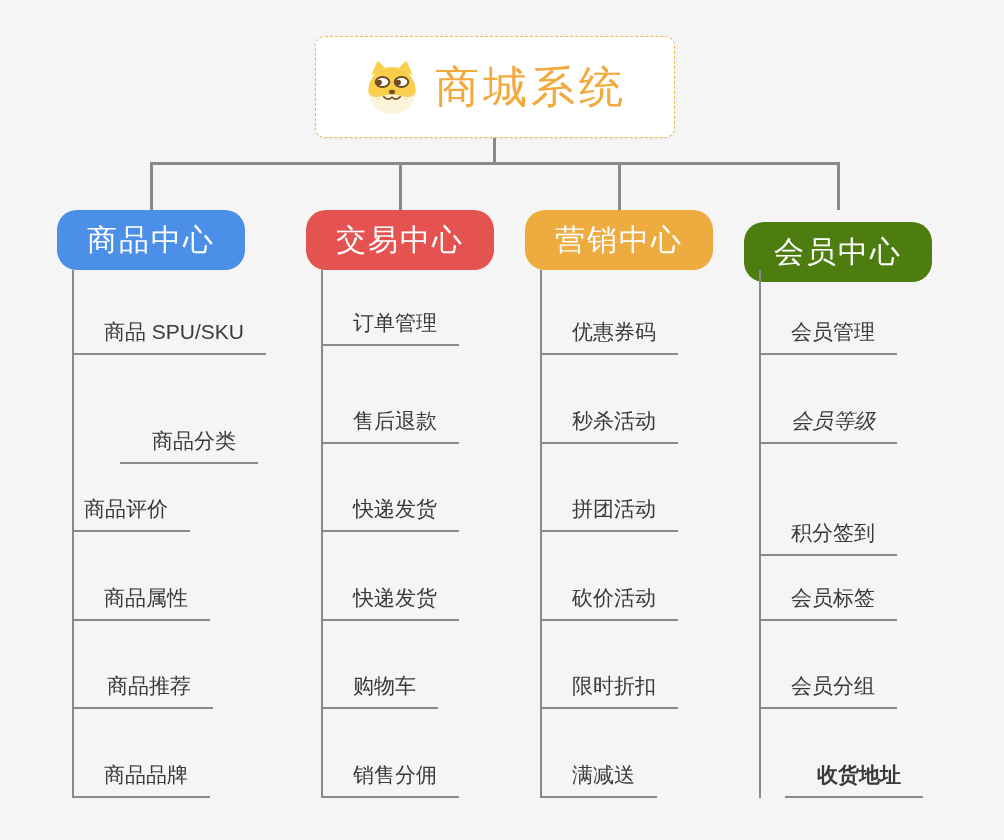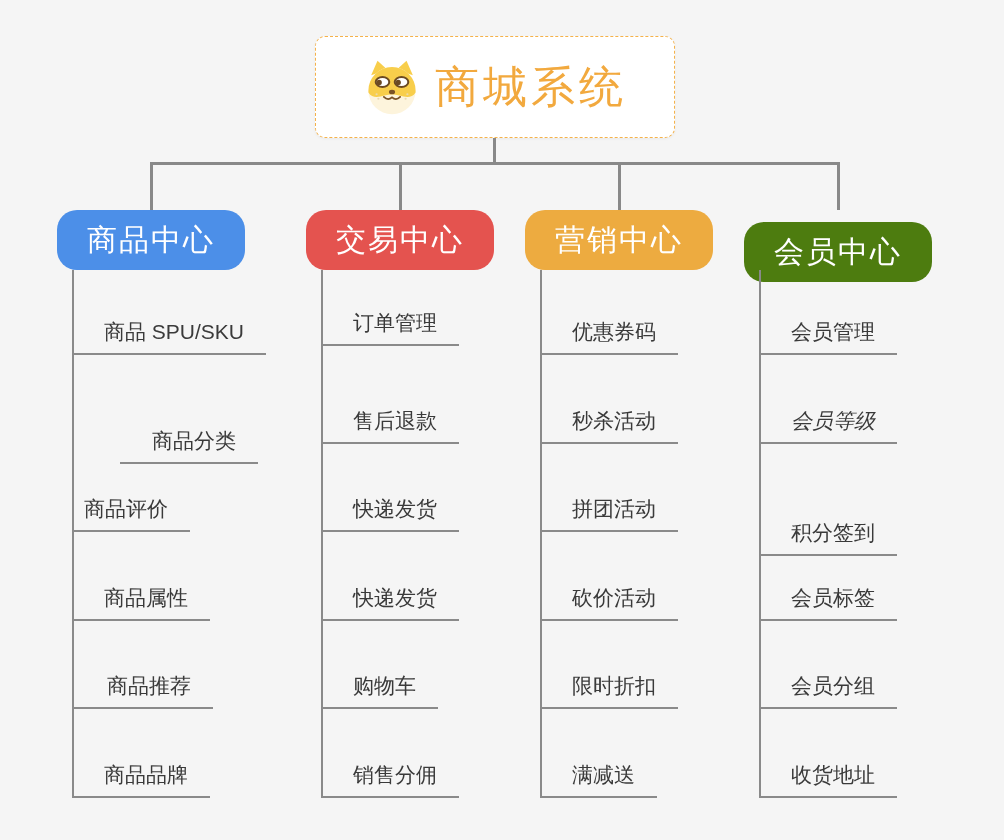--- a/index.html
+++ b/index.html
@@ -144,16 +144,16 @@
       <div class="child" style="left: 540px; top: 761px;">满减送</div>
       <div class="branch-box" style="left: 744px; top: 222px; background: #4d7c0f;">
         <span>会员中心</span>
       </div>
       <div class="trunk" style="left: 759px; top: 270px; height: 528px;"></div>
       <div class="child" style="left: 759px; top: 318px;">会员管理</div>
       <div class="child" style="left: 759px; top: 406.6px; font-style: italic;">会员等级</div>
       <div class="child" style="left: 759px; top: 495.2px; margin-top: 24px;">积分签到</div>
       <div class="child" style="left: 759px; top: 583.8px; font-family: Liberation Serif, serif;">会员标签</div>
       <div class="child" style="left: 759px; top: 672.4px;">会员分组</div>
-      <div class="child" style="left: 759px; top: 761px;">收货地址</div>
+      <div class="child" style="left: 785px; top: 761px; font-weight: bold;">收货地址</div>
     </div>
 
 </div>
 
 </body></html>

